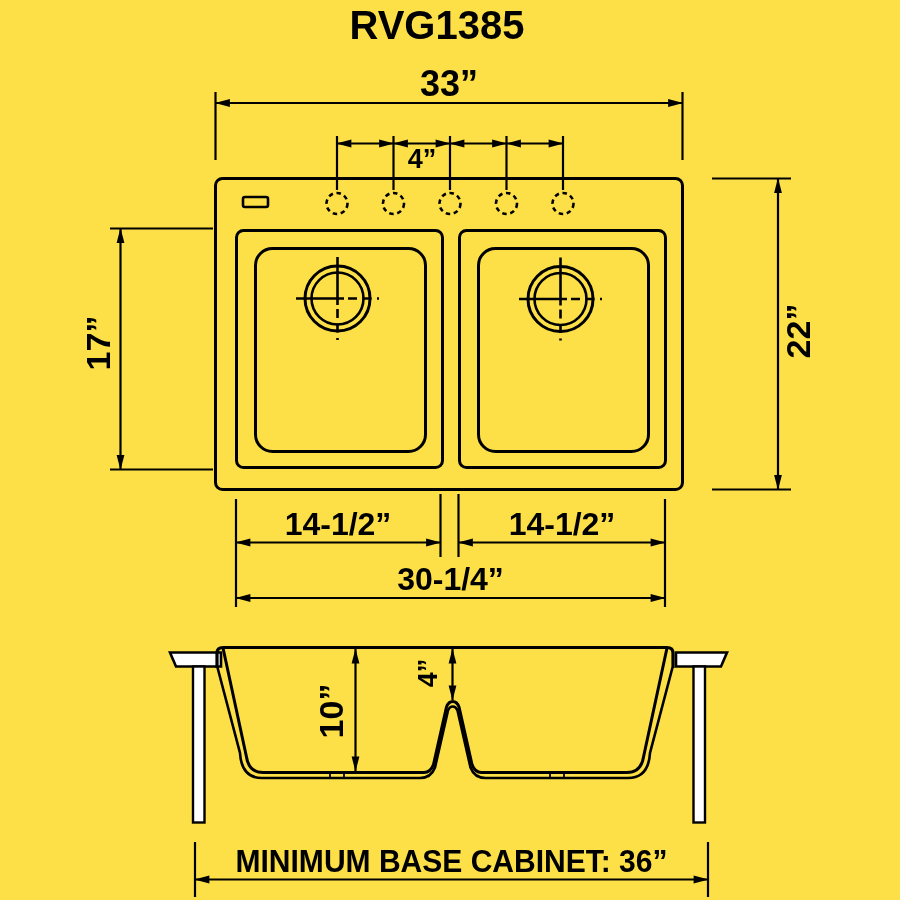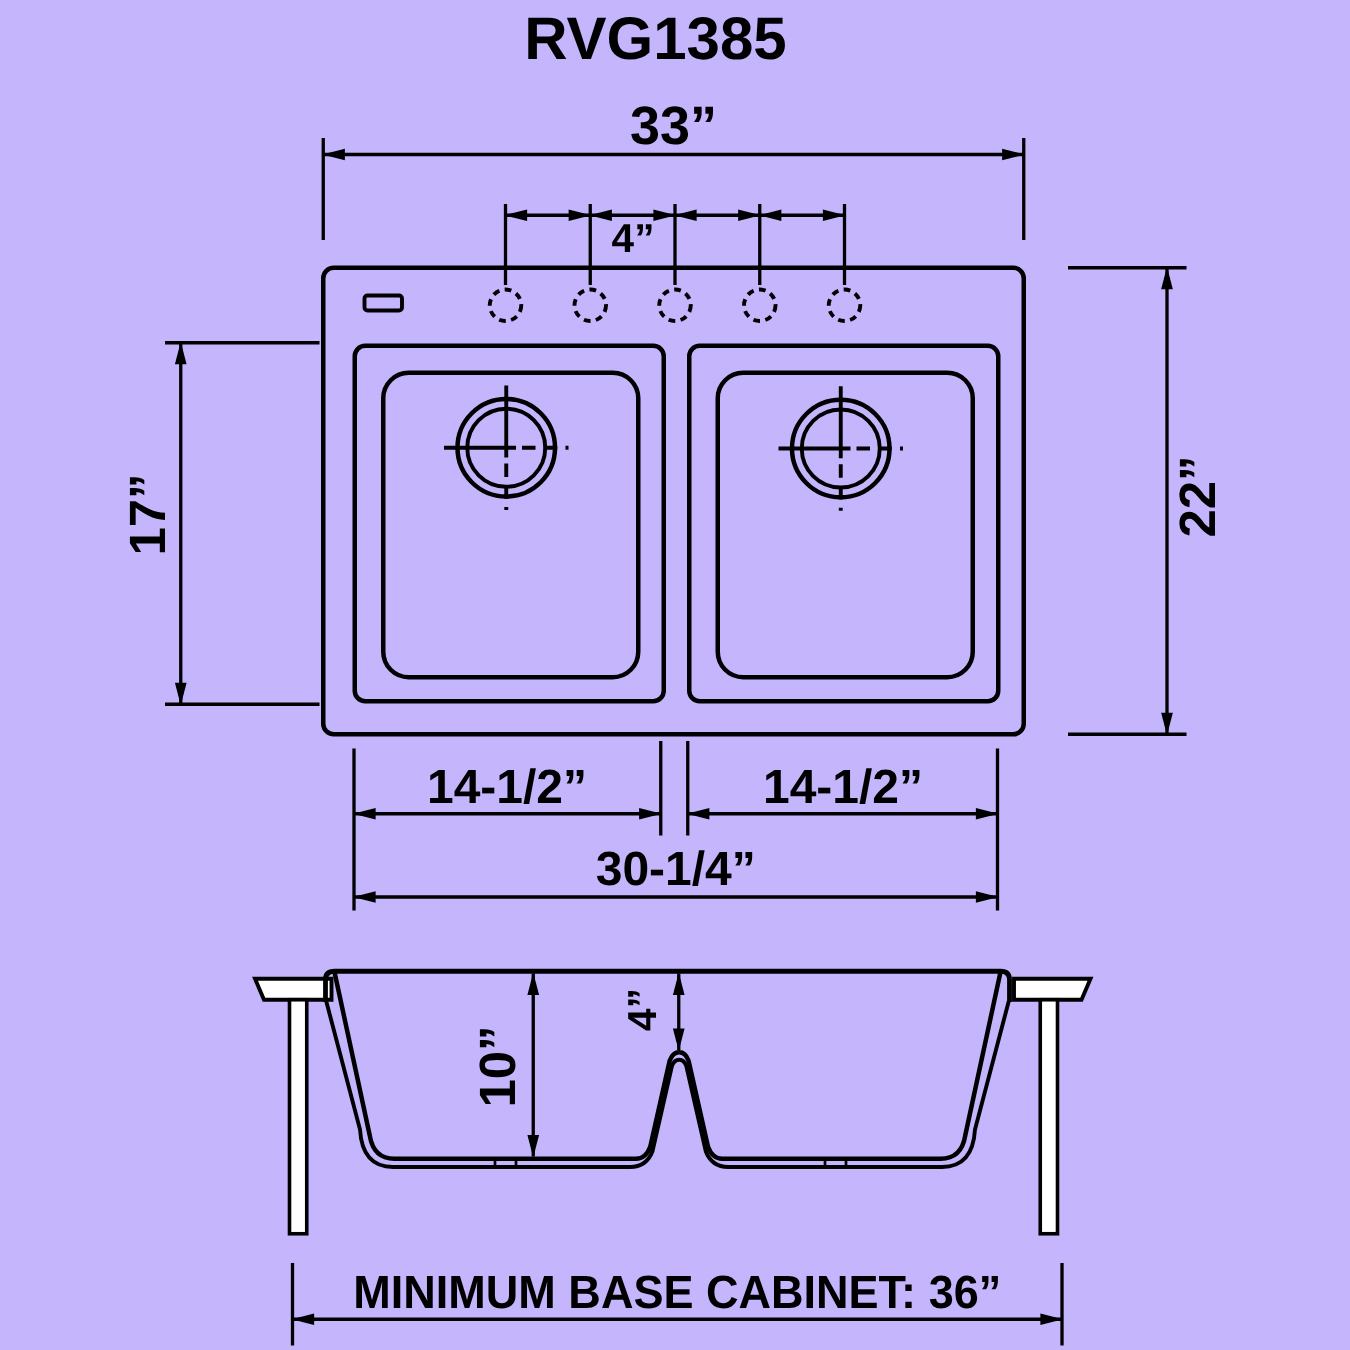--- a/index.html
+++ b/index.html
@@ -1,16 +1,16 @@
 <!DOCTYPE html>
 <html><head>
 <meta charset="utf-8">
 <style>
   html,body{margin:0;padding:0;background:#ffffff;}
-  .page{width:900px;height:900px;background:#c4b5fd;position:relative;overflow:hidden;}
+  .page{width:900px;height:900px;background:#fde047;position:relative;overflow:hidden;}
   svg{display:block;}
   text{font-family:"Liberation Sans","DejaVu Sans",sans-serif;font-weight:bold;fill:#000;}
   .ln{stroke:#000;fill:none;stroke-linecap:butt;}
   .s32{stroke-width:3.2;}
   .s3{stroke-width:3;}
   .s26{stroke-width:2.6;}
   .dim{stroke-width:2.2;}
   .thin{stroke-width:1.8;}
   .wfill{fill:#ffffff;stroke:#000;}
   .t40{font-size:40px;}

